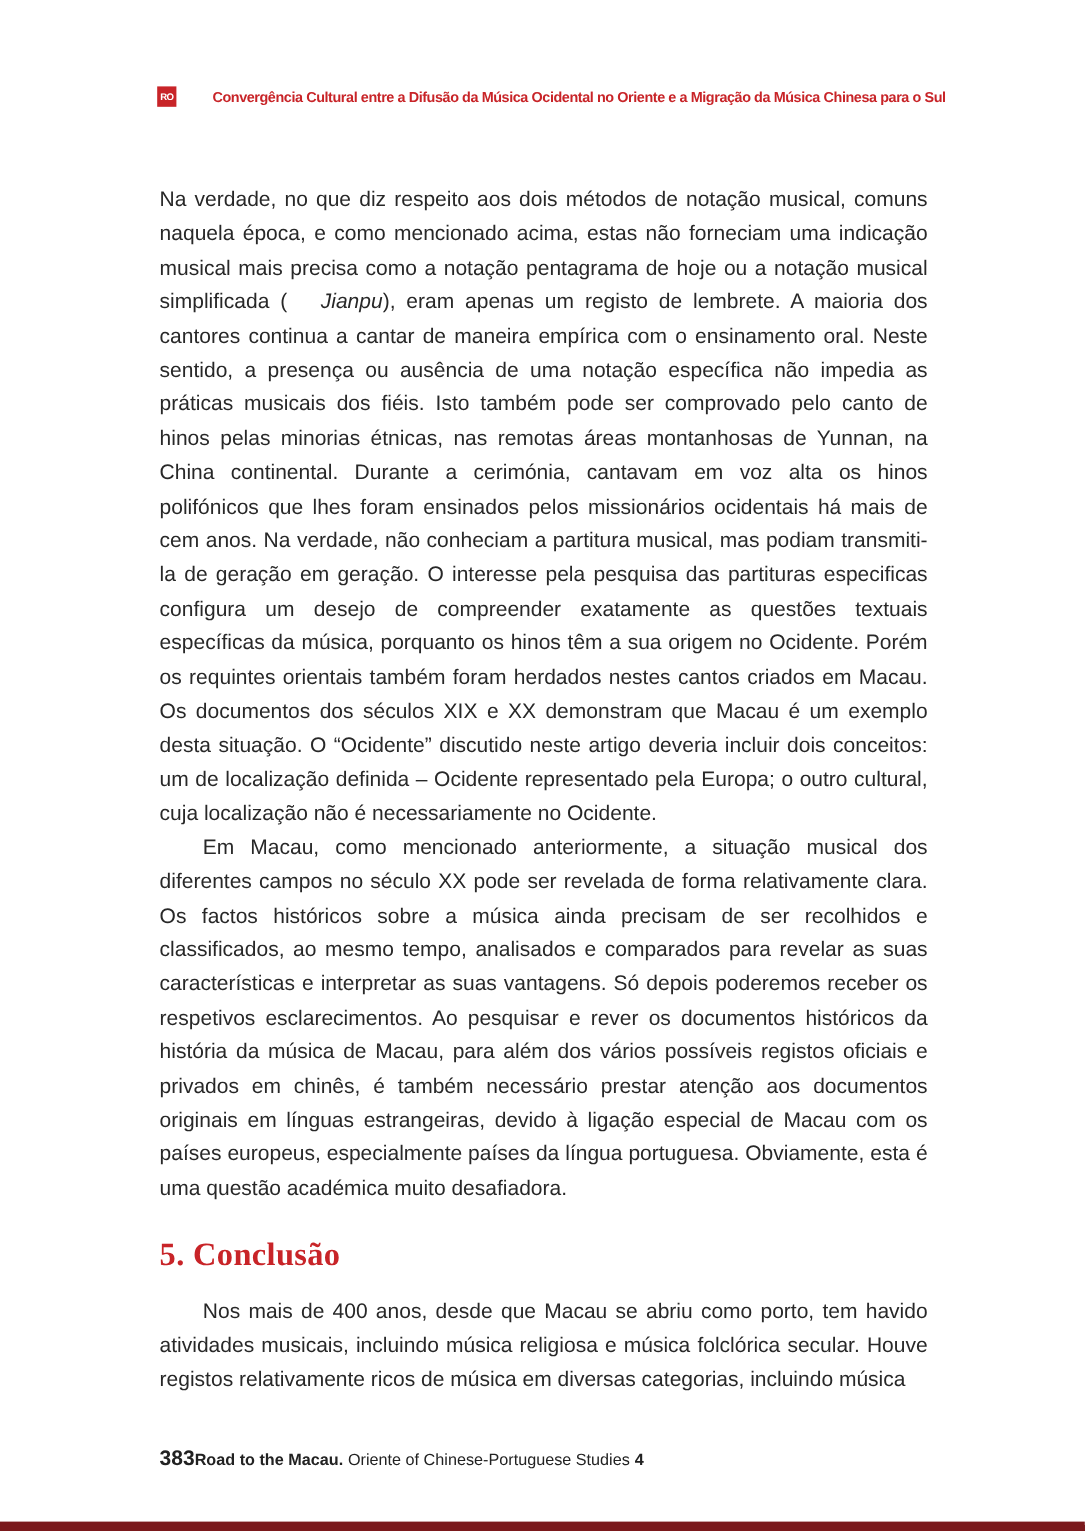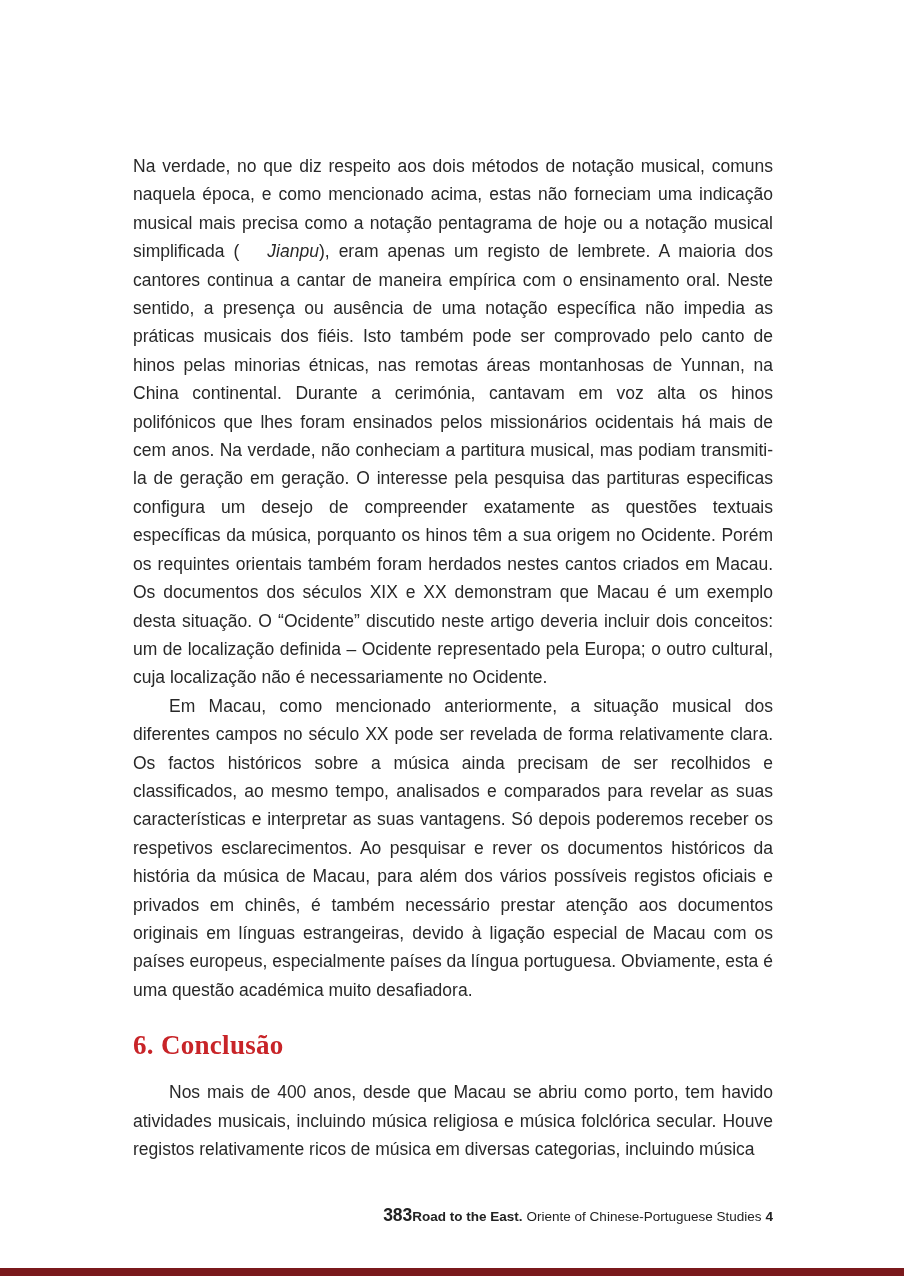--- a/index.html
+++ b/index.html
@@ -85,21 +85,21 @@
     text-align: left;
     text-indent: 0;
   }
   
   .footer {
     position: absolute;
     left: 133px;
     top: 1205px;
     width: 640px;
     display: flex;
-    justify-content: flex-end;
+    justify-content: flex-start;
     align-items: baseline;
   }
   .page-number {
     font-weight: bold;
     font-size: 17.5px;
     color: #222222;
   }
   .footer-right {
     font-size: 13.5px;
     color: #222222;
@@ -115,33 +115,37 @@
     width: 904px;
     height: 8px;
     background: #7a191c;
   }
 </style>
 </head>
 <body>
 
 <div class="page">
 
+  <div class="running-head">
+    <div class="journal-logo">RO</div>
+    <div class="running-title">Convergência Cultural entre a Difusão da Música Ocidental no Oriente e a Migração da Música Chinesa para o Sul</div>
+  </div>
 
   <div class="article">
     <p><span>Na verdade, no que diz respeito aos dois métodos de notação musical, comuns naquela época, e como mencionado acima, estas não forneciam uma indicação musical mais precisa como a notação pentagrama de hoje ou a notação musical simplificada (</span><span class="italic">Jianpu</span><span>), eram apenas um registo de lembrete. A maioria dos cantores continua a cantar de maneira empírica com o ensinamento oral. Neste sentido, a presença ou ausência de uma notação específica não impedia as práticas musicais dos fiéis. Isto também pode ser comprovado pelo canto de hinos pelas minorias étnicas, nas remotas áreas montanhosas de Yunnan, na China continental. Durante a cerimónia, cantavam em voz alta os hinos polifónicos que lhes foram ensinados pelos missionários ocidentais há mais de cem anos. Na verdade, não conheciam a partitura musical, mas podiam transmiti-la de geração em geração. O interesse pela pesquisa das partituras especificas configura um desejo de compreender exatamente as questões textuais específicas da música, porquanto os hinos têm a sua origem no Ocidente. Porém os requintes orientais também foram herdados nestes cantos criados em Macau. Os documentos dos séculos XIX e XX demonstram que Macau é um exemplo desta situação. O “Ocidente” discutido neste artigo deveria incluir dois conceitos: um de localização definida – Ocidente representado pela Europa; o outro cultural, cuja localização não é necessariamente no Ocidente.</span></p>
 
     <p class="para-indent">Em Macau, como mencionado anteriormente, a situação musical dos diferentes campos no século XX pode ser revelada de forma relativamente clara. Os factos históricos sobre a música ainda precisam de ser recolhidos e classificados, ao mesmo tempo, analisados e comparados para revelar as suas características e interpretar as suas vantagens. Só depois poderemos receber os respetivos esclarecimentos. Ao pesquisar e rever os documentos históricos da história da música de Macau, para além dos vários possíveis registos oficiais e privados em chinês, é também necessário prestar atenção aos documentos originais em línguas estrangeiras, devido à ligação especial de Macau com os países europeus, especialmente países da língua portuguesa. Obviamente, esta é uma questão académica muito desafiadora.</p>
 
-    <p class="section-heading">6. Conclusão</p>
+    <p class="section-heading">5. Conclusão</p>
 
     <p class="para-indent">Nos mais de 400 anos, desde que Macau se abriu como porto, tem havido atividades musicais, incluindo música religiosa e música folclórica secular. Houve registos relativamente ricos de música em diversas categorias, incluindo música</p>
   </div>
 
   <div class="footer">
     <div class="page-number">383</div>
     <div class="footer-right">
-      <span class="bold">Road to the East.</span><span class="regular">Oriente of Chinese-Portuguese Studies</span><span class="bold">4</span>
+      <span class="bold">Road to the Macau.</span><span class="regular">Oriente of Chinese-Portuguese Studies</span><span class="bold">4</span>
     </div>
   </div>
 
   <div class="bottom-bar"></div>
 
 </div>
 
 </body></html>

